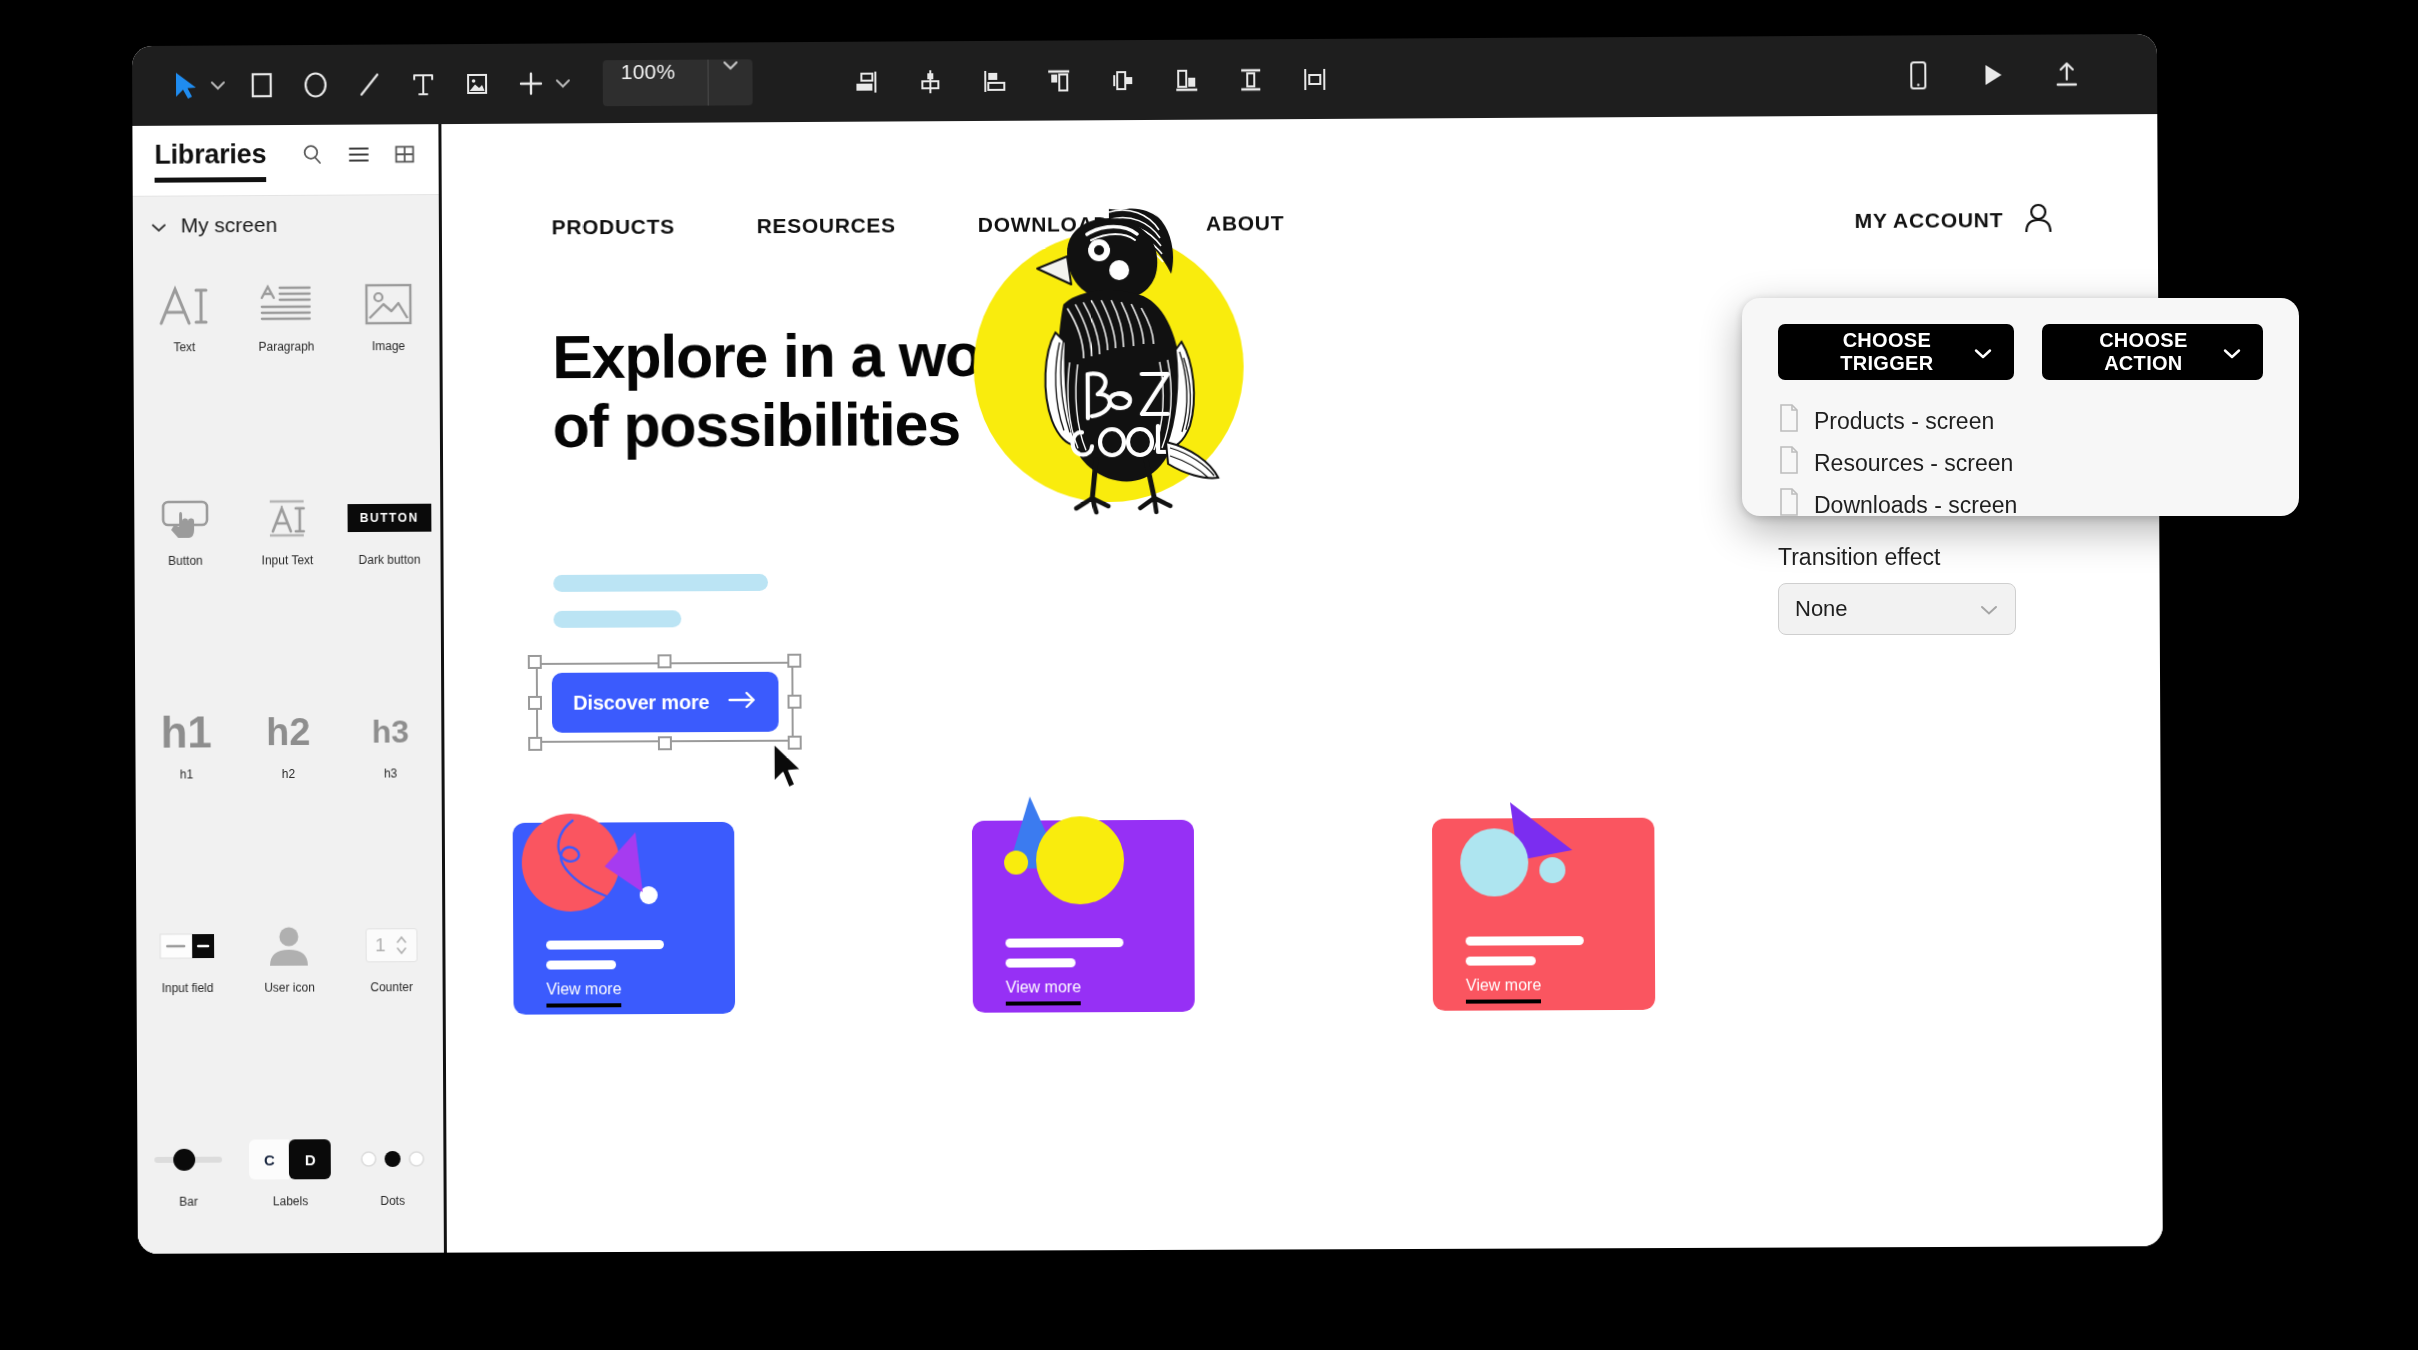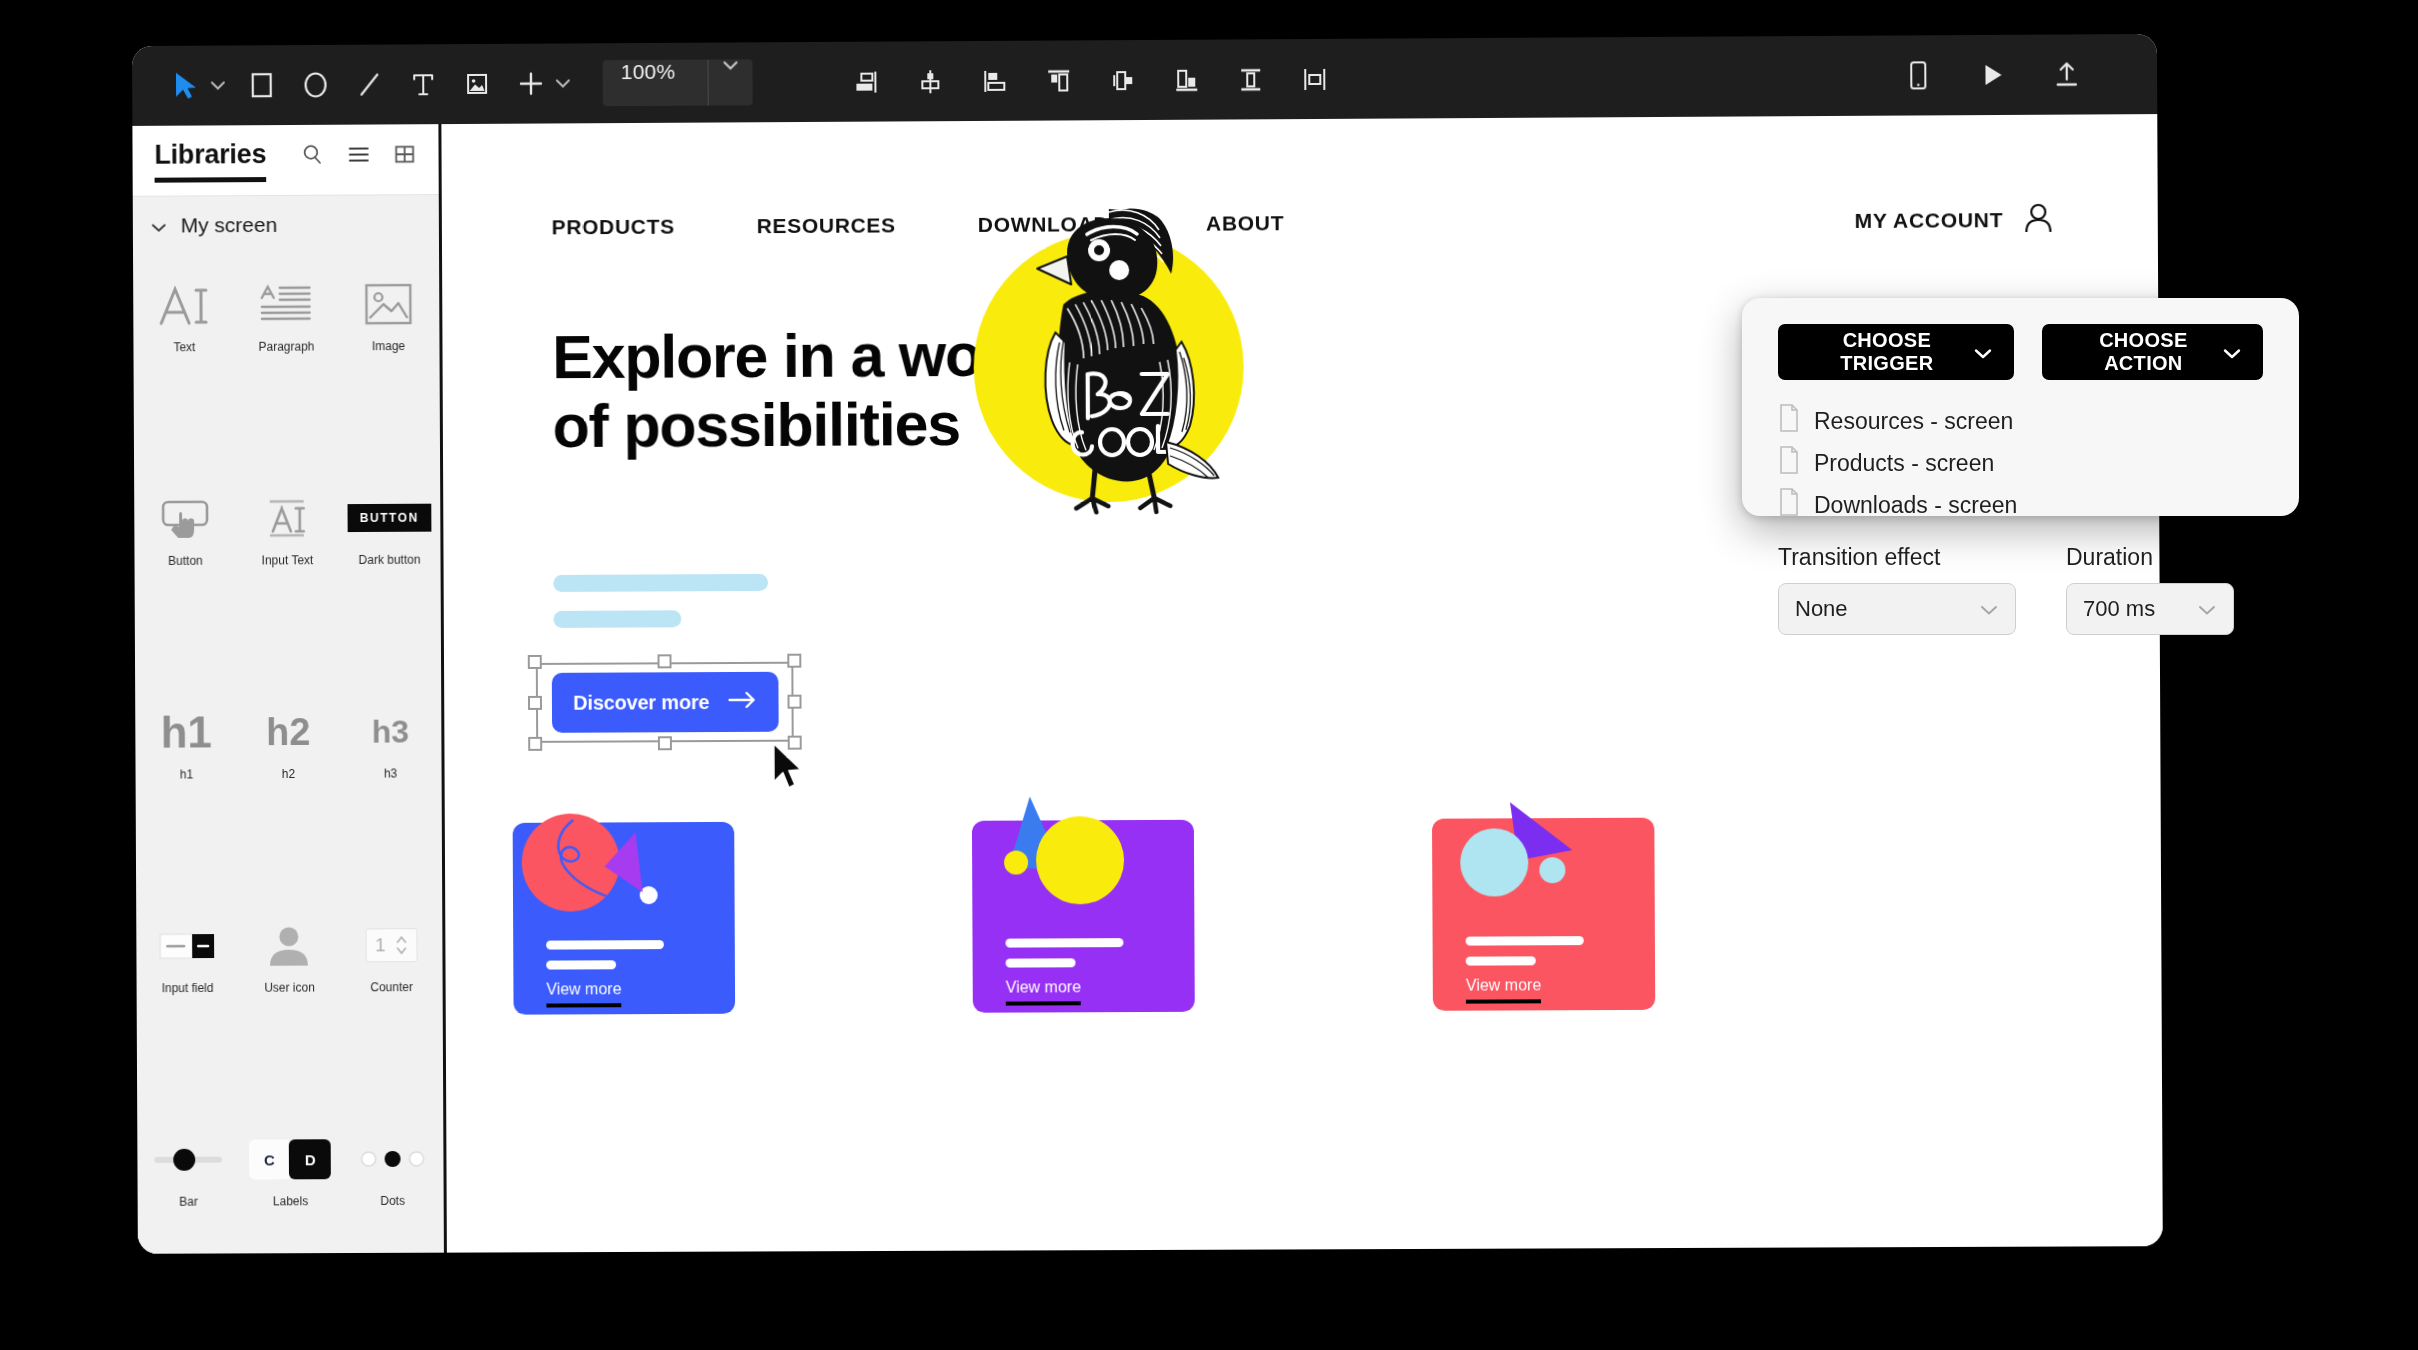--- a/index.html
+++ b/index.html
@@ -783,30 +783,30 @@
   </div>
 
   <div class="ev-list">
     <div class="ev-row">
       <span>
         <svg width="22" height="28" viewBox="0 0 22 28">
             <path d="M3 1 H14 L19 6 V27 H3 Z" stroke="#bdbdbd" stroke-width="1.6" fill="none"></path>
             <path d="M14 1 V6 H19" stroke="#bdbdbd" stroke-width="1.6" fill="none"></path>
           </svg>
       </span>
-      <span>Resources - screen</span>
+      <span>Products - screen</span>
     </div>
     <div class="ev-row">
       <span>
         <svg width="22" height="28" viewBox="0 0 22 28">
             <path d="M3 1 H14 L19 6 V27 H3 Z" stroke="#bdbdbd" stroke-width="1.6" fill="none"></path>
             <path d="M14 1 V6 H19" stroke="#bdbdbd" stroke-width="1.6" fill="none"></path>
           </svg>
       </span>
-      <span>Products - screen</span>
+      <span>Resources - screen</span>
     </div>
     <div class="ev-row">
       <span>
         <svg width="22" height="28" viewBox="0 0 22 28">
             <path d="M3 1 H14 L19 6 V27 H3 Z" stroke="#bdbdbd" stroke-width="1.6" fill="none"></path>
             <path d="M14 1 V6 H19" stroke="#bdbdbd" stroke-width="1.6" fill="none"></path>
           </svg>
       </span>
       <span>Downloads  - screen</span>
     </div>
@@ -817,25 +817,14 @@
       <div class="ev-field-label">Transition effect</div>
       <div class="ev-select sel-effect">
         <span>None</span>
         <span>
           <svg width="20" height="12" viewBox="0 0 20 12">
               <path d="M3 3 L10 9.5 L17 3" stroke="#a6a6a6" stroke-width="2" fill="none" stroke-linecap="round"></path>
             </svg>
         </span>
       </div>
     </div>
-    <div>
-      <div class="ev-field-label">Duration</div>
-      <div class="ev-select sel-duration">
-        <span>700 ms</span>
-        <span>
-          <svg width="20" height="12" viewBox="0 0 20 12">
-              <path d="M3 3 L10 9.5 L17 3" stroke="#a6a6a6" stroke-width="2" fill="none" stroke-linecap="round"></path>
-            </svg>
-        </span>
-      </div>
-    </div>
   </div>
 </div>
 
 </body></html>

